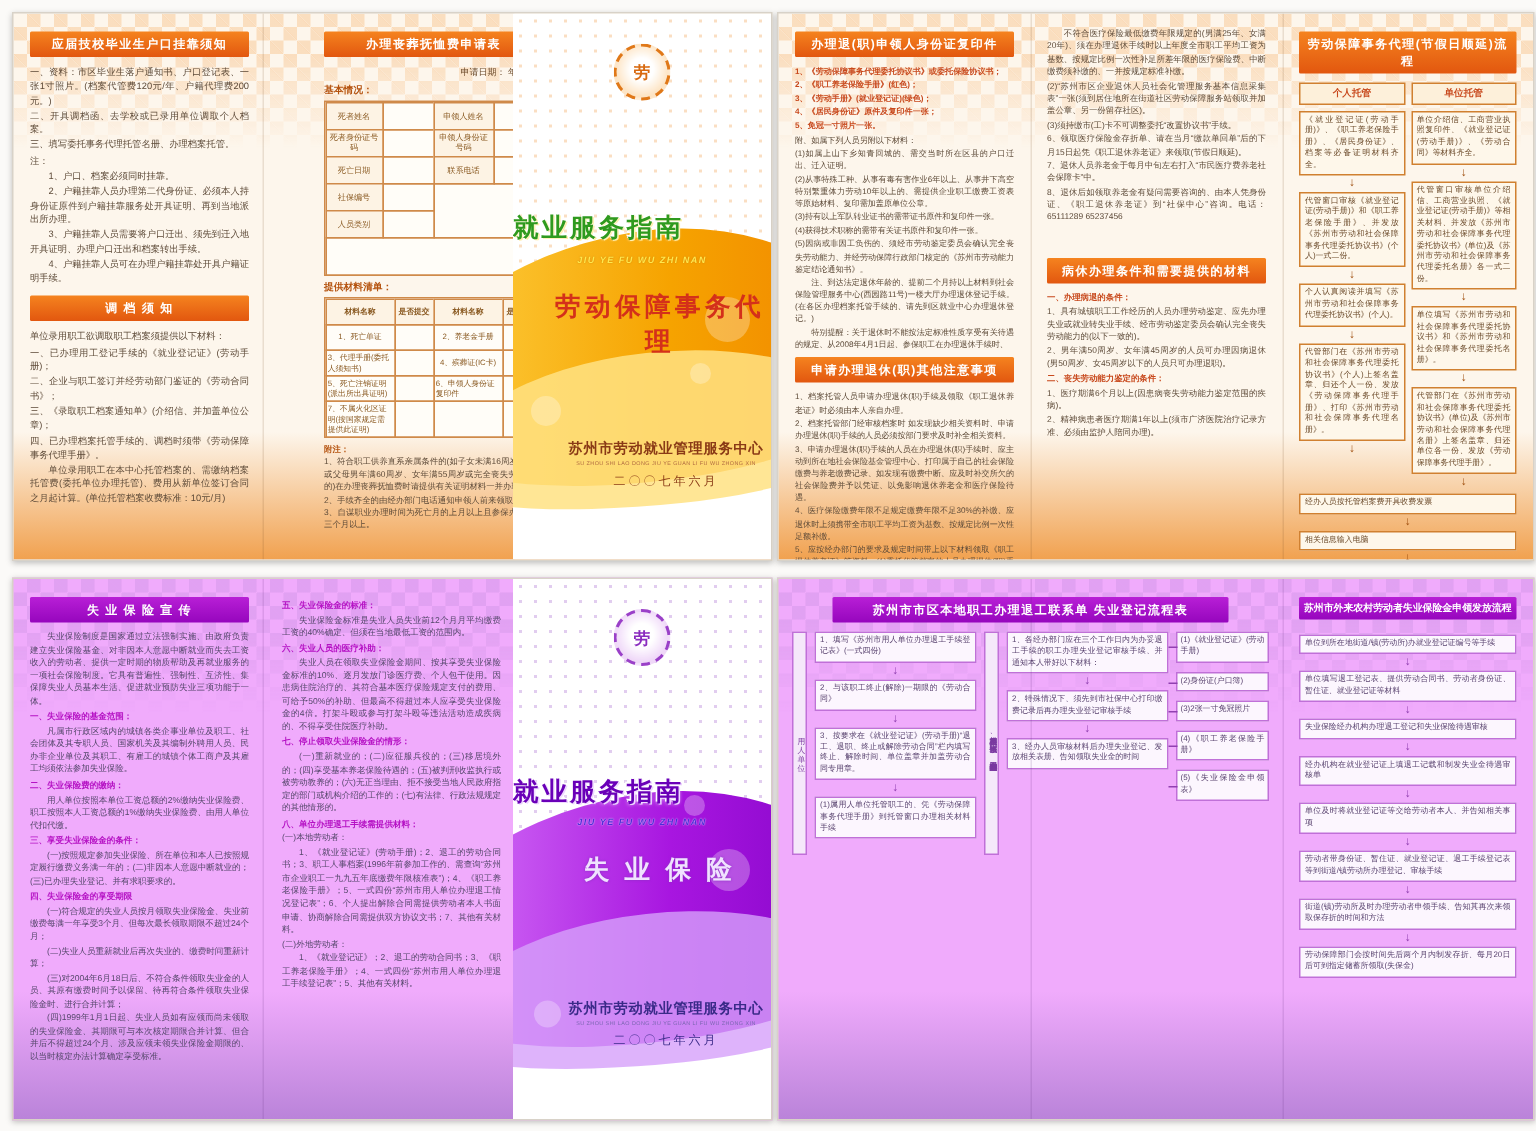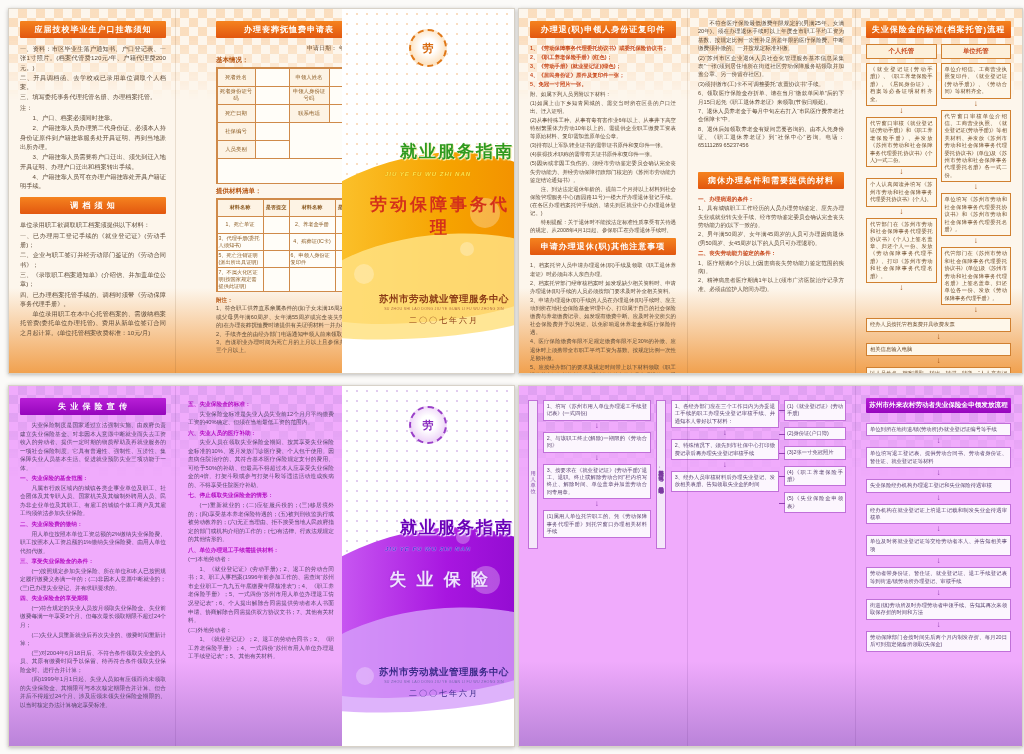--- a/index.html
+++ b/index.html
@@ -63,21 +63,21 @@
       font-size:11px;font-weight:bold;color:#d86a10;}
   .pcover .emblem .ring{border-color:#9a40c8;color:#8a2bbf;background:radial-gradient(circle at 50% 45%, #fff 30%, #efd8f8 70%);}
   .blob1{position:absolute;left:-45%;top:40%;width:190%;height:46%;
       background:linear-gradient(100deg,#ffd84d,#f6a300 55%,#ef7d00);border-radius:52% 48% 42% 58%/64% 70% 30% 36%;
       transform:rotate(-9deg);}
   .blob2{position:absolute;left:-30%;top:62%;width:170%;height:28%;background:rgba(255,226,130,.85);
       border-radius:50% 50% 45% 55%/70% 65% 35% 30%;transform:rotate(-6deg);}
   .pcover .blob1{background:linear-gradient(100deg,#e18cff,#a816e0 55%,#7a00c0);}
   .pcover .blob2{background:rgba(214,160,250,.8);}
   .bub{position:absolute;border-radius:50%;background:rgba(255,255,255,.28);}
-  .cover-title{position:absolute;left:0;right:0;top:36%;text-align:right;font-size:17px;font-weight:bold;
+  .cover-title{position:absolute;left:0;right:0;top:36%;text-align:left;font-size:17px;font-weight:bold;
       letter-spacing:2px;color:#2f9a1e;text-shadow:0 0 2px #fff,1px 1px 0 #ffec99,-1px -1px 0 #fff;z-index:5;}
   .pcover .cover-title{color:#6a00b8;text-shadow:0 0 3px #fff,1px 1px 0 #e8c8ff,-1px -1px 0 #fff;}
   .cover-pinyin{position:absolute;left:0;right:0;top:44.5%;text-align:center;font-size:6px;font-style:italic;
       font-weight:bold;letter-spacing:1px;color:#ffe84d;text-shadow:0 0 1px #c87800;z-index:5;}
   .pcover .cover-pinyin{color:#4f2bd8;text-shadow:0 0 1px #fff;}
   .cover-sub{position:absolute;left:0;right:0;top:50.5%;text-align:center;font-size:17px;font-weight:bold;
       letter-spacing:3px;color:#d4301a;z-index:5;padding-left:24px;}
   .pcover .cover-sub{color:#f0e2ff;text-shadow:0 0 2px #8a30c0;font-family:Liberation Serif, serif;}
   .cover-org{position:absolute;left:0;right:0;bottom:13%;text-align:center;z-index:5;padding-left:32px;}
   .cover-org .o1{font-size:9.5px;font-weight:bold;color:#8a3a16;letter-spacing:.5px;}
@@ -268,21 +268,21 @@
           <div class="t h">一、办理病退的条件：</div>
           <div class="t">1、具有城镇职工工作经历的人员办理劳动鉴定、应先办理失业或就业转失业手续、经市劳动鉴定委员会确认完全丧失劳动能力的(以下一致的)。</div>
           <div class="t">2、男年满50周岁、女年满45周岁的人员可办理因病退休(男50周岁、女45周岁以下的人员只可办理退职)。</div>
           <div class="t h">二、丧失劳动能力鉴定的条件：</div>
           <div class="t">1、医疗期满6个月以上(因患病丧失劳动能力鉴定范围的疾病)。</div>
           <div class="t">2、精神病患者医疗期满1年以上(须市广济医院治疗记录方准、必须由监护人陪同办理)。</div>
         </div>
     </section>
 
     <section class="panel" style="left:336px;width:167px;">
-      <div class="hdr">失业保险金的标准(档案托管)流程</div>
+      <div class="hdr">劳动保障事务代理(节假日顺延)流程</div>
       <div class="twocol">
         <div class="colh">个人托管</div>
         <div class="colh">单位托管</div>
         <div class="vflow alsoarrow">
             <div class="fb">《就业登记证(劳动手册)》、《职工养老保险手册》、《居民身份证》、档案等必备证明材料齐全。</div>
             <div class="fb">代管窗口审核《就业登记证(劳动手册)》和《职工养老保险手册》、并发放《苏州市劳动和社会保障事务代理委托协议书》(个人)一式二份。</div>
             <div class="fb">个人认真阅读并填写《苏州市劳动和社会保障事务代理委托协议书》(个人)。</div>
             <div class="fb">代管部门在《苏州市劳动和社会保障事务代理委托协议书》(个人)上签名盖章、归还个人一份、发放《劳动保障事务代理手册》、打印《苏州市劳动和社会保障事务代理名册》。</div>
           </div>
         <div class="vflow alsoarrow">
@@ -361,20 +361,21 @@
     </div>
   </div>
 
   <div class="sheet purple purple-scope" style="left:518px;top:385px;width:503px;height:360px;">
     <div class="mosaic"></div>
     <div class="bgrad"></div>
     <div class="fold" style="left:168px;"></div>
     <div class="fold" style="left:336px;"></div>
 
     <section class="panel" style="left:0;width:336px;padding:10px 9px;">
+      <div class="hdr" style="width:82%;margin-left:auto;margin-right:auto;">苏州市市区本地职工办理退工联系单  失业登记流程表</div>
       <div class="bigflow">
         <div class="rbar">用 人 单 位</div>
         <div class="vflow">
             <div class="fb">1、填写《苏州市用人单位办理退工手续登记表》(一式四份)</div>
             <div class="fb">2、与该职工终止(解除)一期限的《劳动合同》</div>
             <div class="fb">3、按要求在《就业登记证》(劳动手册)“退工、退职、终止或解除劳动合同”栏内填写终止、解除时间、单位盖章并加盖劳动合同专用章。</div>
             <div class="fb">(1)属用人单位托管职工的、凭《劳动保障事务代理手册》到托管窗口办理相关材料手续</div>
           </div>
         <div class="rbar" style="max-height:290px;">持人事档案及相关材料、属市区城镇职工15日内到市就业服务中心办理退工登记手续</div>
         <div class="vflow">

